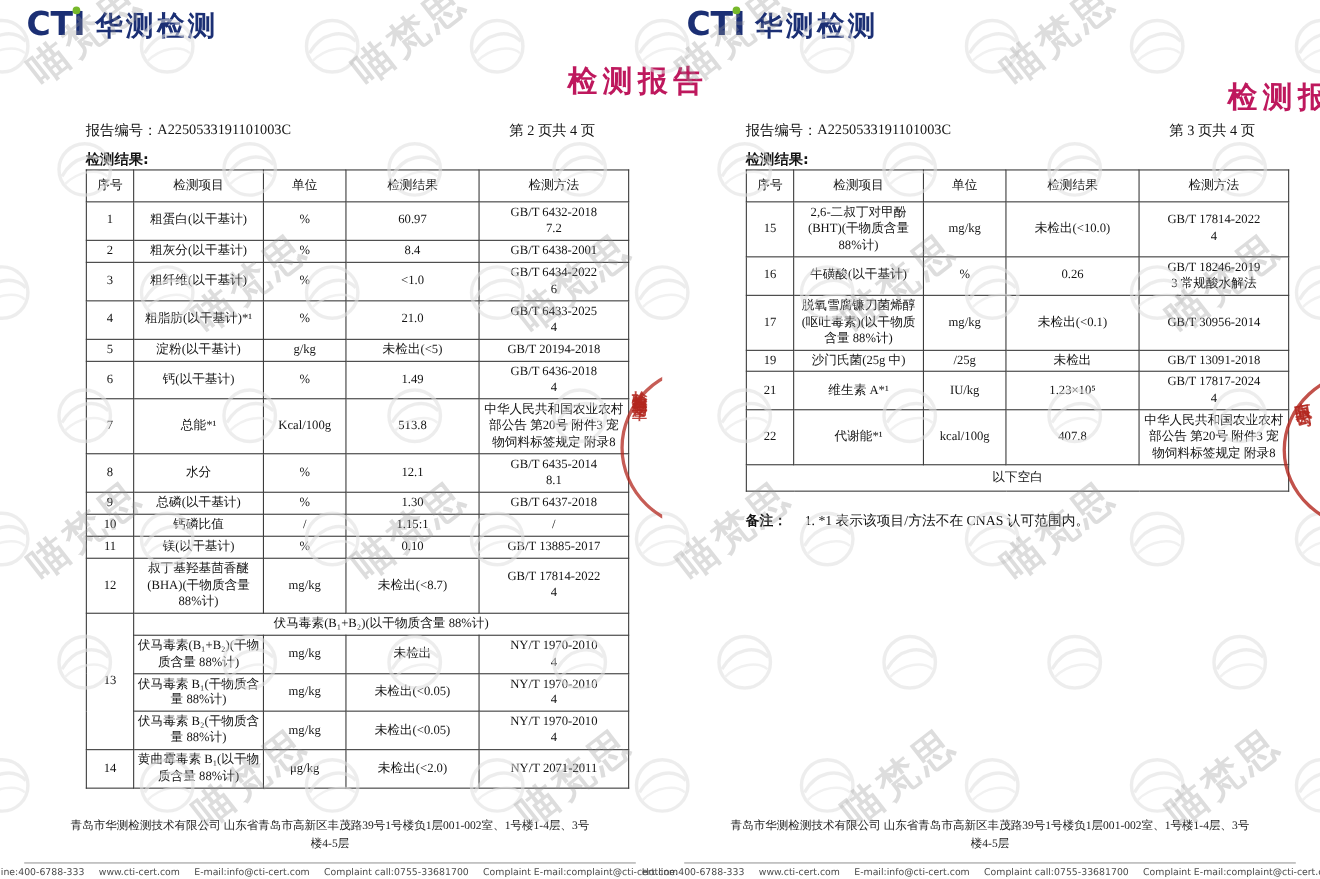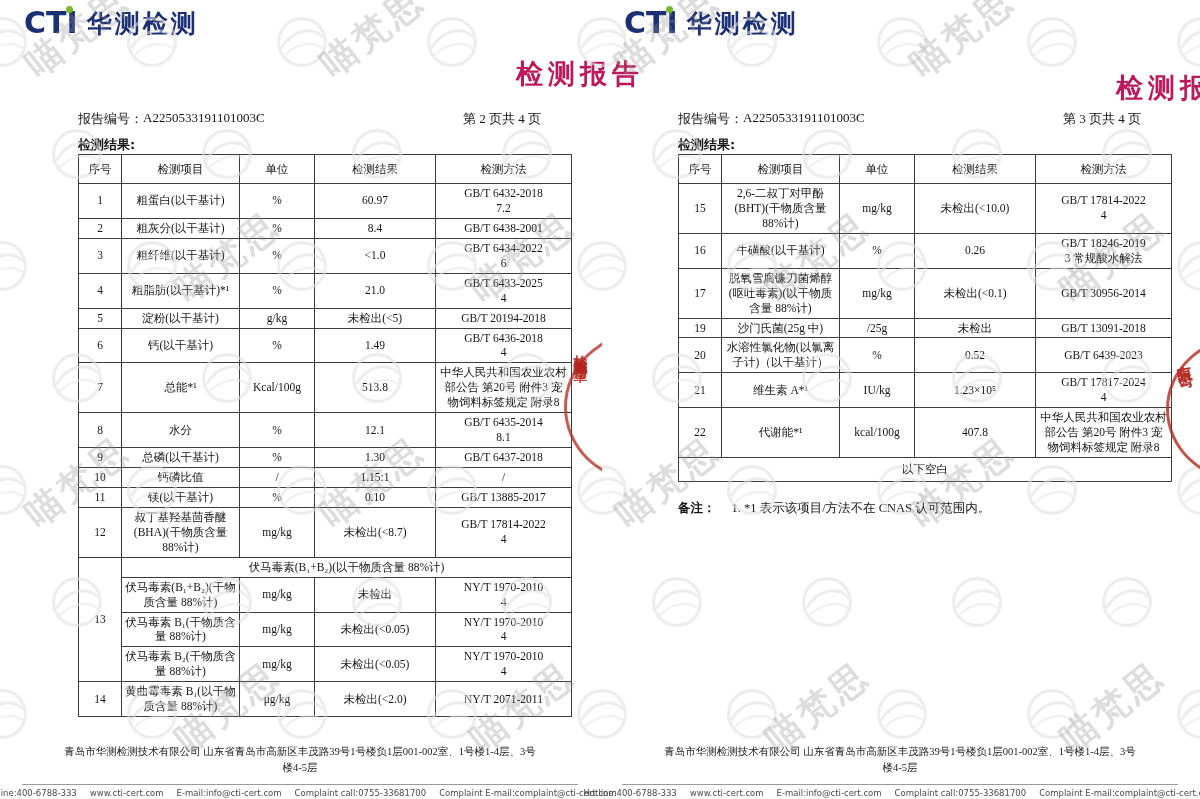--- a/index.html
+++ b/index.html
@@ -302,27 +302,20 @@
               <td>mg/kg</td>
               <td>未检出(&lt;0.1)</td>
               <td>GB/T 30956-2014</td>
             </tr>
             <tr>
               <td>19</td>
               <td>沙门氏菌(25g 中)</td>
               <td>/25g</td>
               <td>未检出</td>
               <td>GB/T 13091-2018</td>
-            </tr>
-            <tr>
-              <td>20</td>
-              <td>水溶性氯化物(以氯离子计)（以干基计）</td>
-              <td>%</td>
-              <td>0.52</td>
-              <td>GB/T 6439-2023</td>
             </tr>
             <tr>
               <td>21</td>
               <td>维生素 A*¹</td>
               <td>IU/kg</td>
               <td>1.23×10⁵</td>
               <td>GB/T 17817-2024
 4</td>
             </tr>
             <tr>

